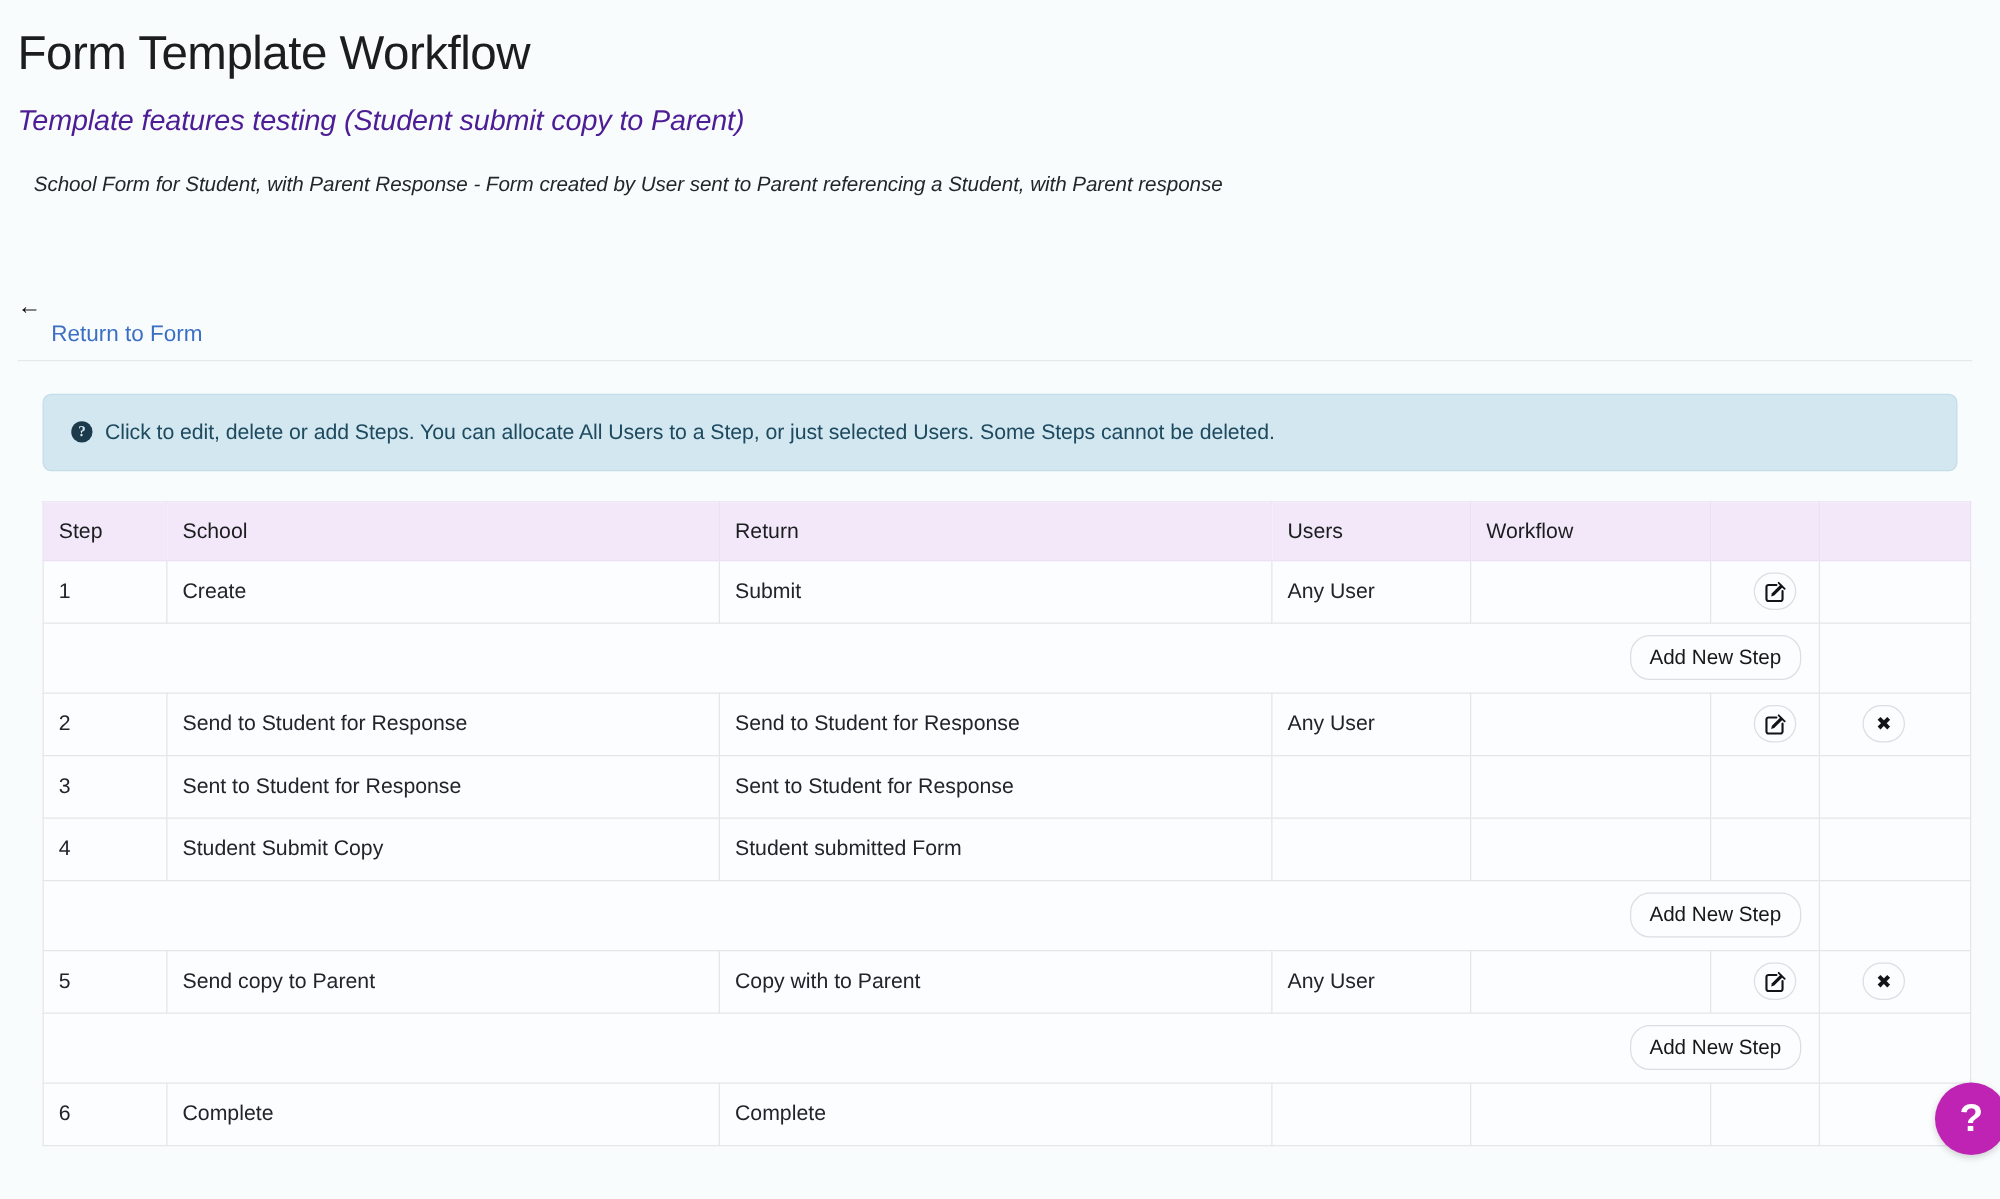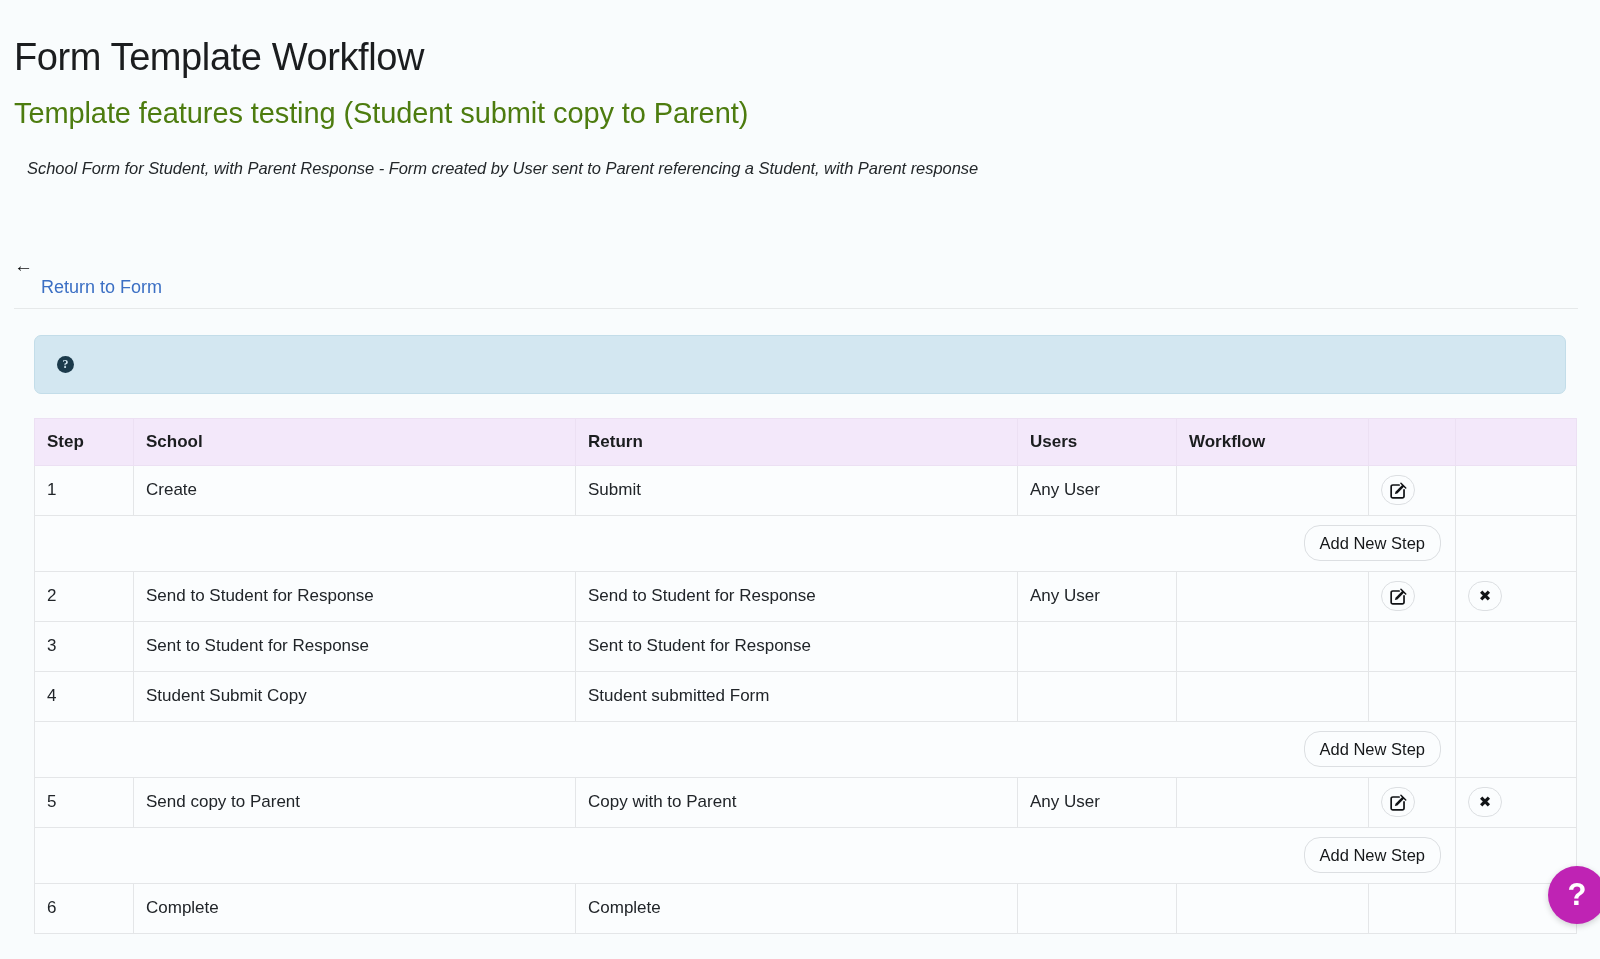--- a/index.html
+++ b/index.html
@@ -23,30 +23,31 @@
     width: 1600px;
   }
 
   
   .page-title {
     font-size: 38px;
     line-height: 1.15;
     font-weight: 400;
     letter-spacing: -0.4px;
     margin: 0;
-    padding-top: 36px;
+    padding-top: 22px;
     color: #1b1d1f;
   }
   .page-subtitle {
-    font-size: 29px;
+    font-size: 23px;
     font-weight: 400;
     margin: 0;
     padding-top: 17px;
-    color: #4d7c0f;
+    color: #4c1d95;
     letter-spacing: -0.1px;
+    font-style: italic;
   }
   .page-desc {
     font-size: 16.5px;
     font-style: italic;
     margin: 13px;
     padding-top: 16px;
     color: #23272a;
     letter-spacing: -0.05px;
   }
 
@@ -132,21 +133,21 @@
     padding: 0 12px;
     text-align: left;
     vertical-align: middle;
     height: 50px;
     box-sizing: border-box;
     overflow: hidden;
     white-space: nowrap;
   }
   table.workflow-table thead th {
     background: #f3e8fa;
-    font-weight: 700;
+    font-weight: 400;
     font-size: 17px;
     height: 47px;
     color: #1b1d1f;
     border-color: #ece0f3;
   }
   table.workflow-table tbody td {
     color: #212529;
     font-weight: 400;
   }
   tr.addstep-row td {
@@ -170,20 +171,21 @@
   }
 
   
   .btn {
     font-family: "Liberation Sans", sans-serif;
     background: #fbfdfe;
     border: 1px solid #dcdfe2;
     border-radius: 16px;
     cursor: pointer;
     color: #16181a;
+    margin-left: 22px;
   }
   .btn-icon {
     width: 34px;
     height: 30px;
     padding: 0;
     display: inline-flex;
     align-items: center;
     justify-content: center;
     vertical-align: middle;
   }
@@ -235,20 +237,21 @@
   <div class="return-row">
     <a class="return-link" href="#">
       <span class="arrow-left-icon">←</span>
       <span class="return-label">Return to Form</span>
     </a>
   </div>
 
   <div class="banner-wrap">
     <div class="info-banner">
       <span class="help-circle-icon">?</span>
+      <span class="banner-text">Click to edit, delete or add Steps. You can allocate All Users to a Step, or just selected Users. Some Steps cannot be deleted.</span>
     </div>
   </div>
 
   <div class="table-wrap">
     <table class="workflow-table">
       <colgroup>
         <col class="c-step">
           <col class="c-action">
           <col class="c-status">
         <col class="c-users">

